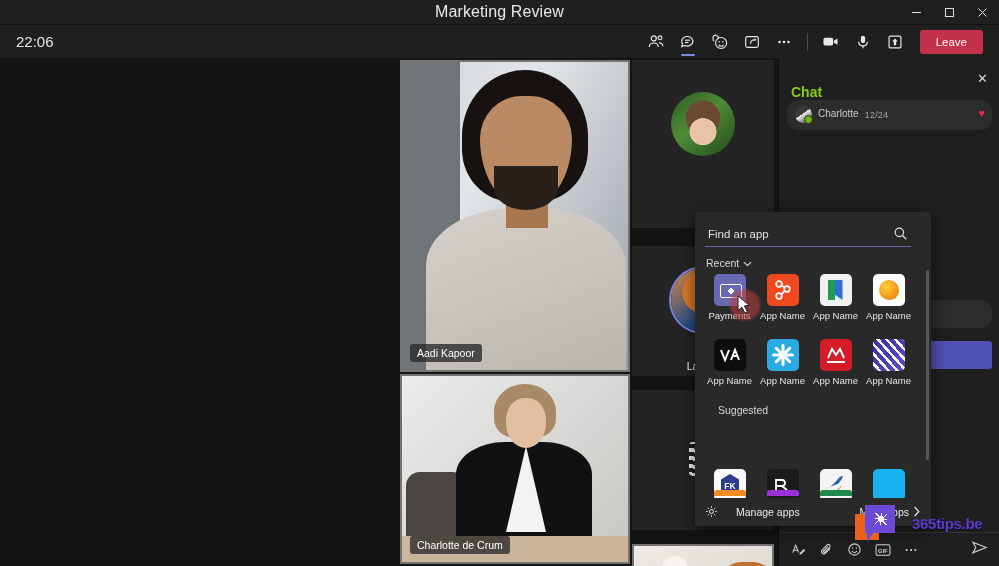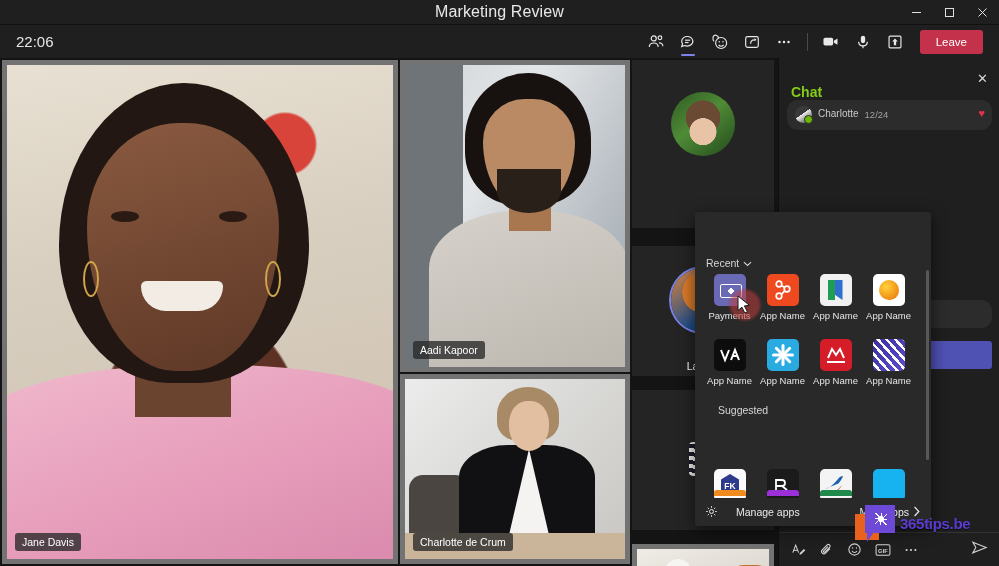--- a/index.html
+++ b/index.html
@@ -49,21 +49,21 @@
   .tb-sep { width:1px; height:18px; background:#4a4a4a; margin:0 7px; }
   .leave-btn {
     margin-left:9px; background:#c4314b; color:#fff; font-size:11.5px;
     height:24px; padding:0 16px; border-radius:3px;
     display:flex; align-items:center; justify-content:center; border:none;
   }
 
   
   .stage { position:absolute; left:0; top:58px; width:999px; height:508px; background:#141414; }
 
-  .tile { position:absolute; overflow:hidden; background:#2b2b2b; border:5px solid #737373; }
+  .tile { position:absolute; overflow:hidden; background:#2b2b2b; border:2px solid #737373; }
   .tile .namebadge {
     position:absolute; left:8px; bottom:8px;
     background:rgba(40,40,40,.78); color:#fff; font-size:10.5px;
     padding:3px 7px; border-radius:3px; max-width:90%;
     white-space:nowrap; overflow:hidden; text-overflow:ellipsis;
   }
 
   
   #tile-jane { left:2px; top:2px; width:396px; height:504px; }
   .jane-bg {
@@ -265,21 +265,21 @@
 
   
   .cursor { position:absolute; left:728px; top:288px; width:34px; height:34px; pointer-events:none; }
   .cursor .ring {
     position:absolute; left:0; top:0; width:34px; height:34px; border-radius:50%;
     background:radial-gradient(circle,rgba(190,60,60,.55) 0 55%, rgba(150,40,40,.12) 70%, transparent 72%);
   }
   .cursor svg { position:absolute; left:9px; top:7px; }
 
   
-  .watermark { position:absolute; left:855px; top:505px; display:flex; align-items:center; gap:3px; }
+  .watermark { position:absolute; left:855px; top:505px; display:flex; align-items:center; gap:15px; }
   .wm-logo { position:relative; width:42px; height:36px; }
   .wm-orange { position:absolute; left:0; top:9px; width:24px; height:26px; background:#e8621e; }
   .wm-purple { position:absolute; left:10px; top:0; width:30px; height:28px; background:#6c4ad6; }
   .wm-tail { position:absolute; left:12px; top:24px; width:0; height:0;
     border-left:9px solid #6c4ad6; border-bottom:13px solid transparent; }
   .wm-bulb { position:absolute; left:20px; top:8px; width:12px; height:12px;
     background:radial-gradient(circle,#fff 0 34%, transparent 36%),
       conic-gradient(from 0deg,#fff 0 3%,transparent 3% 12.5%,#fff 12.5% 15.5%,transparent 15.5% 25%,#fff 25% 28%,transparent 28% 37.5%,#fff 37.5% 40.5%,transparent 40.5% 50%,#fff 50% 53%,transparent 53% 62.5%,#fff 62.5% 65.5%,transparent 65.5% 75%,#fff 75% 78%,transparent 78% 87.5%,#fff 87.5% 90.5%,transparent 90.5%); }
   .wm-text { color:#5b3bd0; font-size:15px; font-weight:bold; letter-spacing:-.3px;
     text-shadow:0 1px 1px rgba(0,0,0,.6); }
@@ -382,33 +382,20 @@
           <path d="M10 6.1l3.1 3.4h-1.8v4.2H8.7V9.5H6.9z" fill="#e8e8e8"></path>
         </svg>
       </div>
 
       <button class="leave-btn">Leave</button>
     </div>
   </div>
 
   <div class="stage">
 
-    <div class="tile" id="tile-jane">
-      <div class="jane-bg"></div>
-      <div class="jane-shirt"></div>
-      <div class="jane-neck"></div>
-      <div class="jane-hair"></div>
-      <div class="jane-face"></div>
-      <div class="jane-eye l"></div>
-      <div class="jane-eye r"></div>
-      <div class="jane-smile"></div>
-      <div class="earring l"></div>
-      <div class="earring r"></div>
-      <div class="namebadge">Jane Davis</div>
-    </div>
 
     <div class="tile" id="tile-aadi">
       <div class="aadi-bg"></div>
       <div class="aadi-door"></div>
       <div class="aadi-body"></div>
       <div class="aadi-neck"></div>
       <div class="aadi-hair"></div>
       <div class="aadi-face"></div>
       <div class="aadi-beard"></div>
       <div class="namebadge">Aadi Kapoor</div>
@@ -520,20 +507,29 @@
       <span class="comp-send">
         <svg width="17" height="15" viewBox="0 0 19 16" fill="none" stroke="#d4d4d4" stroke-width="1.2">
           <path d="M2 2l15 6-15 6 3.4-6z"></path>
         </svg>
       </span>
     </div>
   </div>
 
   <div class="apppicker">
 
+    <div class="search-wrap">
+      <input class="search-box" type="text" placeholder="Find an app" style="">
+      <span class="search-icon">
+        <svg width="15" height="15" viewBox="0 0 17 17" fill="none" stroke="#e2e2e2" stroke-width="1.3">
+          <circle cx="7.2" cy="7.2" r="4.8"></circle>
+            <line x1="10.8" y1="10.8" x2="15" y2="15"></line>
+        </svg>
+      </span>
+    </div>
 
     <div class="sec-label" id="lbl-recent">
       <span>Recent</span>
       <span>
         <svg width="9" height="6" viewBox="0 0 10 6" fill="none" stroke="#d6d6d6" stroke-width="1.2">
             <path d="M1 1l4 3.6L9 1"></path>
           </svg>
       </span>
     </div>
 

